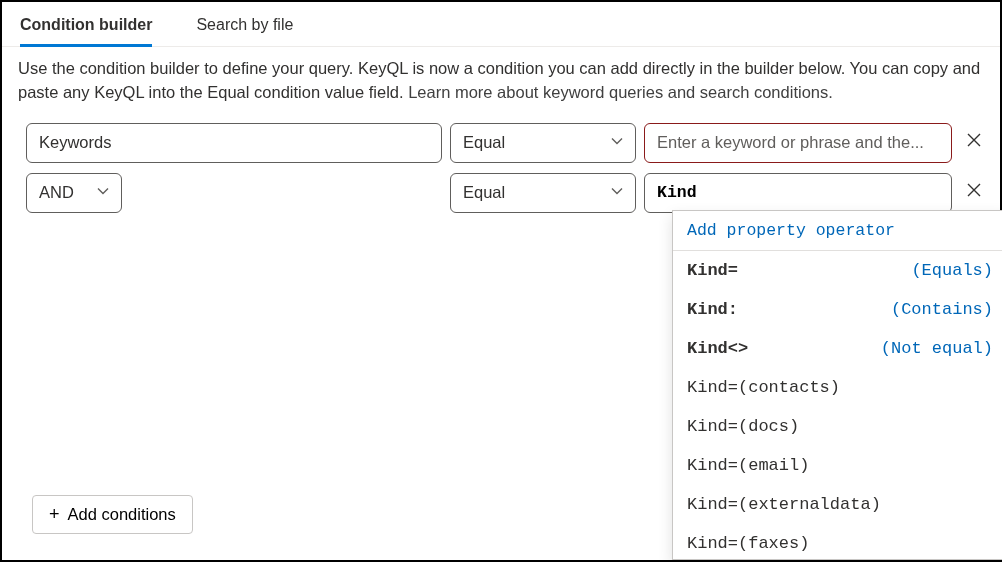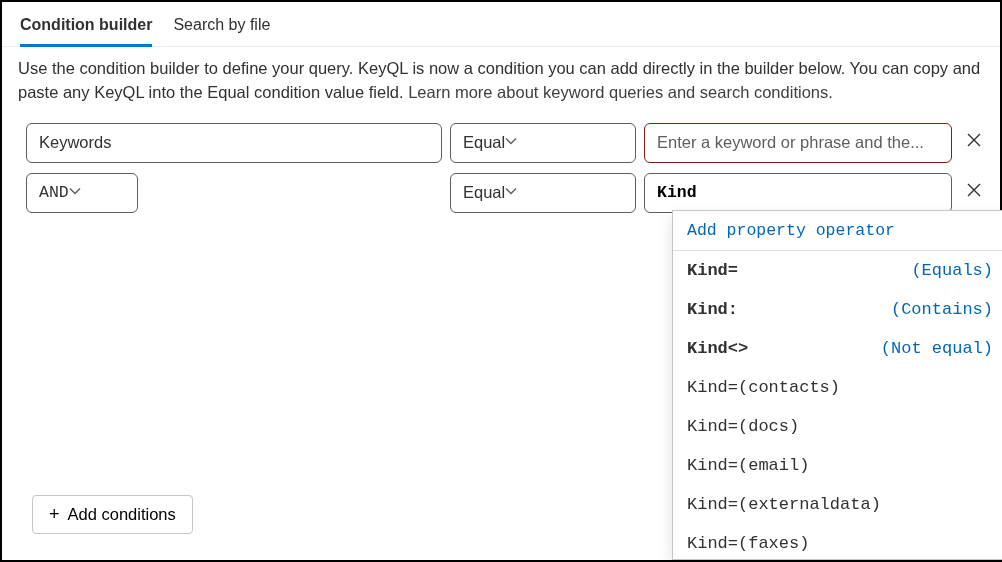--- a/index.html
+++ b/index.html
@@ -8,21 +8,21 @@
       font-size: 14px;
       color: #323130;
       background: #fff;
       width: 1002px;
       height: 562px;
       overflow: hidden;
       border: 2px solid #000;
     }
     .tabs {
       display: flex;
-      gap: 21px;
+      gap: 44px;
       padding: 10px 18px 0 18px;
       border-bottom: 1px solid #edebe9;
     }
     .tab {
       padding: 4px 0 10px 0;
       font-size: 16px;
       cursor: pointer;
     }
     .tab.active {
       font-weight: 600;
@@ -50,23 +50,23 @@
       border: 1px solid #605e5c;
       border-radius: 6px;
       height: 40px;
       display: flex;
       align-items: center;
       padding: 0 12px;
       font-size: 16.5px;
       background: #fff;
     }
     .field-box.highlight { border-color: #8a1a1a; }
-    .dropdown { position: relative; cursor: pointer; }
+    .dropdown { position: relative; justify-content: space-between; cursor: pointer; }
     .dropdown .chev { color: #605e5c; font-size: 12px; }
-    .and-box { width: 112px; font-family: Liberation Mono, monospace; }
+    .and-box { width: 96px; }
     .prop-box { flex: 1; }
     .value-input input,
     .value-input-typed input {
       border: none; outline: none; width: 100%;
       font-size: 16.5px; background: transparent;
       font-family: inherit;
     }
     .value-input input::placeholder { color: #605e5c; }
     .value-input-typed input {
       font-family: Consolas, 'Courier New', monospace;

